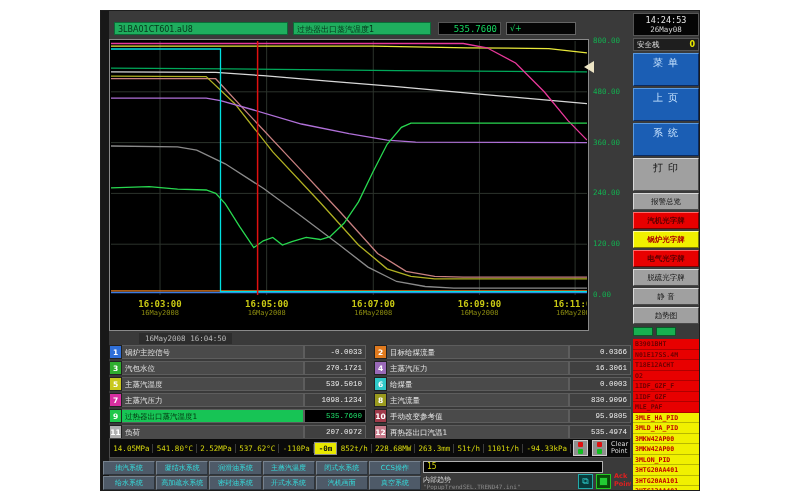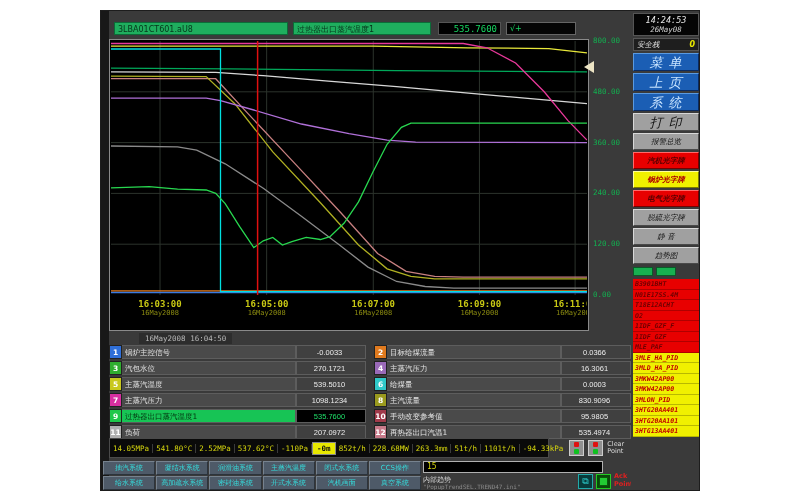--- a/index.html
+++ b/index.html
@@ -40,28 +40,28 @@
   .stamp { position:absolute; left:38px; top:322px; background:#2d2d2d; color:#b8b8b8;
            font-size:7.5px; padding:1px 6px; font-family:"DejaVu Sans Mono", monospace; }
   .legend { position:absolute; left:8px; top:334px; width:522px;
             display:grid; grid-auto-flow:column; grid-template-rows:repeat(6,14px);
             grid-template-columns:1fr 1fr; gap:2px 8px; }
   .lrow { display:flex; height:14px; }
   .lchip { width:13px; background:#666; color:#fff; font-size:7.5px; font-weight:bold;
            text-align:center; line-height:14px; border:1px solid #222; }
   .llabel { flex:1; background:#4a4a4a; color:#e2e2e2; font-size:7.5px; line-height:13px;
             padding-left:3px; border:1px solid #5d5d5d; border-left:none; overflow:hidden; white-space:nowrap; }
-  .lvalue { width:70px; background:#404040; color:#ececec; font-size:7.5px; line-height:13px;
-            text-align:center; padding-right:3px; border:1px solid #5d5d5d;
-            font-family:Liberation Sans, sans-serif; }
+  .lvalue { width:62px; background:#404040; color:#ececec; font-size:7.5px; line-height:13px;
+            text-align:right; padding-right:3px; border:1px solid #5d5d5d;
+            font-family:Liberation Mono, monospace; }
   .lrow.hl .llabel { background:#17c455; color:#04310f; }
   .lrow.hl .lvalue { background:#000; color:#1fe06a; }
 
   
-  .statusbar { position:absolute; left:8px; top:427px; width:440px; height:20px;
+  .statusbar { position:absolute; left:8px; top:427px; width:522px; height:20px;
                background:#0a0a0a; border:1px solid #4a4a4a; display:flex; align-items:center; }
   .scell { flex:1 1 auto; color:#d6d60e; font-size:7.5px; text-align:right; padding:0 3px;
            border-right:1px solid #3b3b3b; font-family:"DejaVu Sans Mono", monospace; white-space:nowrap; }
   .scell.hl { flex:0 0 auto; background:#e8e800; color:#111; font-weight:bold; padding:1px 4px; border:1px solid #888; }
   .led-btn { flex:0 0 auto; width:15px; height:16px; background:#8f8f8f; border:1px solid #ccc;
              margin:0 2px; display:flex; flex-direction:column; align-items:center; justify-content:center; gap:2px; }
   .led-r { width:5px; height:5px; background:#e01010; border-radius:1px; }
   .led-g { width:5px; height:5px; background:#10c020; border-radius:1px; }
   .clear-label { flex:0 0 auto; color:#dadada; font-size:6.5px; line-height:7px; padding:0 2px; }
 
@@ -81,29 +81,29 @@
   .cline2 { position:absolute; left:0; top:22px; color:#8a8a8a; font-size:6px;
             font-family:"DejaVu Sans Mono", monospace; white-space:nowrap; }
   .cicon1 { position:absolute; left:155px; top:13px; width:15px; height:15px; background:#083a3a; border:1px solid #2aa;
             display:flex; align-items:center; justify-content:center; color:#2fd8d8; font-size:9px; }
   .cicon2 { position:absolute; left:173px; top:13px; width:15px; height:15px; background:#0a4a0a;
             border:1px solid #2c2; display:flex; align-items:center; justify-content:center; }
   .cicon2 .sq { width:9px; height:9px; background:#22cc33; border:1px solid #0a5a0a; }
   .ack { position:absolute; left:191px; top:12px; color:#e02020; font-size:6.5px; line-height:7.5px; font-weight:bold; }
 
   
-  .sidebar { position:absolute; left:530px; top:0; width:70px; height:481px; background:#3a3a3a; padding:2px;font-style:italic; }
+  .sidebar { position:absolute; left:530px; top:0; width:70px; height:481px; background:#3a3a3a; padding:2px; }
   .clockbox { background:#050505; border:1px solid #555; color:#e8e8e8; text-align:center; padding:1px 0; }
   .clockbox .tm { font-size:8.5px; font-family:"DejaVu Sans Mono", monospace; }
   .clockbox .dt { font-size:7.5px; font-family:"DejaVu Sans Mono", monospace; color:#d0d0d0; }
   .safety { background:#1e1e1e; border:1px solid #555; height:13px; margin-top:2px;
             display:flex; justify-content:space-between; align-items:center; padding:0 3px; }
   .safety .lab { color:#e0e0e0; font-size:7.5px; }
   .safety .cnt { color:#e8e800; font-size:8px; font-weight:bold; }
-  .sbtn { height:18px; margin-top:2px; text-align:center; font-size:13px; line-height:18px;
+  .sbtn { height:33px; margin-top:2px; text-align:center; font-size:10px; line-height:18px;
           border:1px solid; cursor:default; letter-spacing:1px; overflow:hidden; white-space:nowrap; }
   .sbtn.blue   { background:#1b5eb4; color:#c8e4ff; border-color:#5a9ae0 #0a2a60 #0a2a60 #5a9ae0; }
   .sbtn.gray   { background:#a0a0a0; color:#131313; border-color:#d8d8d8 #4a4a4a #4a4a4a #d8d8d8; }
   .sbtn.red    { background:#e80000; color:#5c0000; border-color:#ff6a6a #700 #700 #ff6a6a; font-weight:bold; }
   .sbtn.yellow { background:#f0f000; color:#b00000; border-color:#ffff9a #7a7a00 #7a7a00 #ffff9a; font-weight:bold; }
   .sbtn.small  { height:17px; line-height:15px; font-size:7.5px; letter-spacing:0; }
   .alarm-tabs { margin-top:3px; height:10px; display:flex; gap:3px; }
   .alarm-tab { width:20px; height:9px; background:#17b050; border:1px solid #0a5a28; }
   .alarm-list { margin-top:2px; }
   .aline { height:10.5px; font-size:6.5px; font-weight:bold; line-height:10.5px; padding-left:2px;

